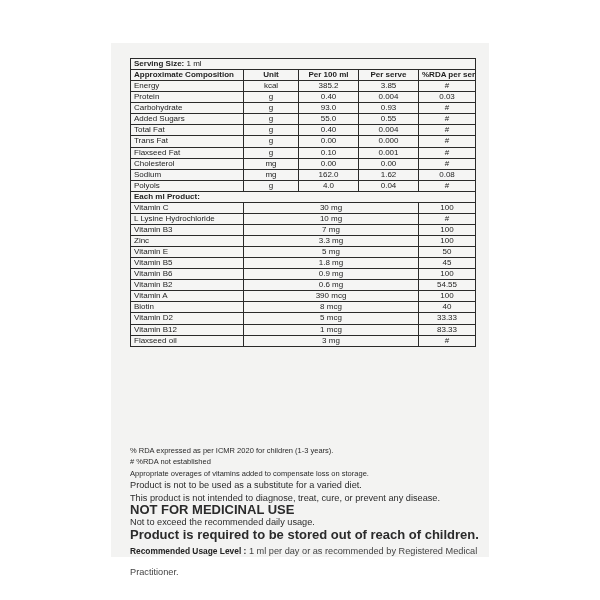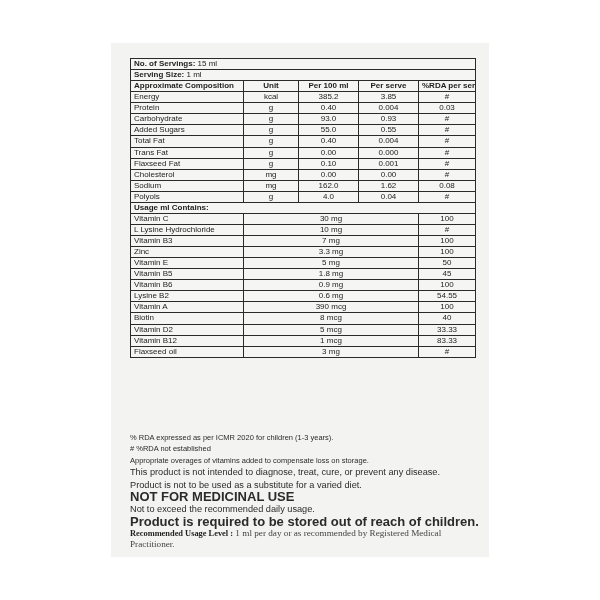--- a/index.html
+++ b/index.html
@@ -16,46 +16,43 @@
     border-collapse: collapse; table-layout: fixed;
     font-size: 8px; line-height: 1;
   }
   table.nut td {
     border: 1px solid #2a2a2a; height: 10.07px; padding: 0 3px;
     white-space: nowrap; overflow: hidden; background: #f5f5f4;
   }
   table.nut td.c { text-align: center; }
   table.nut td.b { font-weight: bold; }
   .notes {
-    position: absolute; left: 130px; top: 432px; width: 350px;
+    position: absolute; left: 130px; top: 445px; width: 350px;
   }
   .notes div { white-space: nowrap; }
   .fn { font-size: 7.5px; line-height: 11.4px; color: #2a2a2a; }
   .dc { font-size: 9.2px; line-height: 12.4px; color: #2b2b2b; }
   .dc.bold { font-weight: bold; font-size: 13px; }
-  .usage { font-size: 9.2px; line-height: 10px; color: #444; white-space: normal !important; font-family: Liberation Serif, serif; }
+  .usage { font-size: 9.2px; line-height: 21px; color: #444; white-space: normal !important; }
   .usage b { color: #222; font-size: 8.4px; }
 </style>
 </head>
 <body>
 
 <div class="panel"></div>
 
 <table class="nut">
   <colgroup>
     <col style="width:113px">
       <col style="width:55px">
       <col style="width:60px">
       <col style="width:60px">
       <col style="width:57px">
   </colgroup>
   <tbody id="nut-body">
-    <tr>
-      <td colspan="5"><b>No. of Servings:</b> <span>15 ml</span></td>
-    </tr>
     <tr>
       <td colspan="5"><b>Serving Size:</b> <span>1 ml</span></td>
     </tr>
     <tr>
       <td class="b">Approximate Composition</td>
       <td class="b c">Unit</td>
       <td class="b c">Per 100 ml</td>
       <td class="b c">Per serve</td>
       <td class="b c">%RDA per serve</td>
     </tr>
@@ -123,21 +120,21 @@
         <td class="c">0.08</td>
       </tr>
       <tr>
         <td>Polyols</td>
         <td class="c">g</td>
         <td class="c">4.0</td>
         <td class="c">0.04</td>
         <td class="c">#</td>
       </tr>
       <tr>
-        <td class="b" colspan="5">Usage ml Contains:</td>
+        <td class="b" colspan="5">Each ml Product:</td>
       </tr>
       <tr>
         <td>Vitamin C</td>
         <td class="c" colspan="3">30 mg</td>
         <td class="c">100</td>
       </tr>
       <tr>
         <td>L Lysine Hydrochloride</td>
         <td class="c" colspan="3">10 mg</td>
         <td class="c">#</td>
@@ -161,21 +158,21 @@
         <td>Vitamin B5</td>
         <td class="c" colspan="3">1.8 mg</td>
         <td class="c">45</td>
       </tr>
       <tr>
         <td>Vitamin B6</td>
         <td class="c" colspan="3">0.9 mg</td>
         <td class="c">100</td>
       </tr>
       <tr>
-        <td>Lysine B2</td>
+        <td>Vitamin B2</td>
         <td class="c" colspan="3">0.6 mg</td>
         <td class="c">54.55</td>
       </tr>
       <tr>
         <td>Vitamin A</td>
         <td class="c" colspan="3">390 mcg</td>
         <td class="c">100</td>
       </tr>
       <tr>
         <td>Biotin</td>
@@ -197,19 +194,19 @@
         <td class="c" colspan="3">3 mg</td>
         <td class="c">#</td>
       </tr>
     </tbody>
 </table>
 
 <div class="notes">
   <div class="fn">% RDA expressed as per ICMR 2020 for children (1-3 years).</div>
   <div class="fn"># %RDA not established</div>
   <div class="fn">Appropriate overages of vitamins added to compensate loss on storage.</div>
+  <div class="dc">Product is not to be used as a substitute for a varied diet.</div>
   <div class="dc">This product is not intended to diagnose, treat, cure, or prevent any disease.</div>
-  <div class="dc">Product is not to be used as a substitute for a varied diet.</div>
   <div class="dc bold">NOT FOR MEDICINAL USE</div>
   <div class="dc">Not to exceed the recommended daily usage.</div>
   <div class="dc bold">Product is required to be stored out of reach of children.</div>
   <div class="usage"><b>Recommended Usage Level :</b><span> 1 ml per day or as recommended by Registered Medical Practitioner.</span></div>
 </div>
 
 </body></html>

